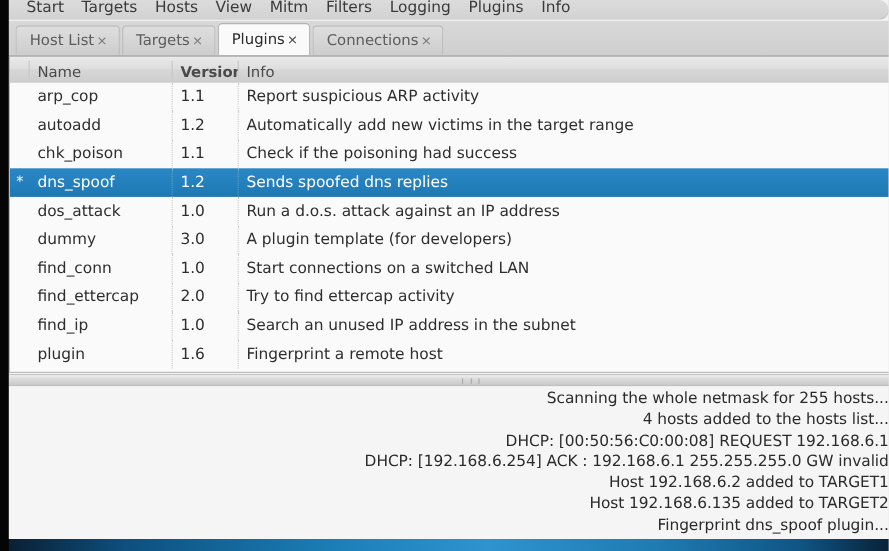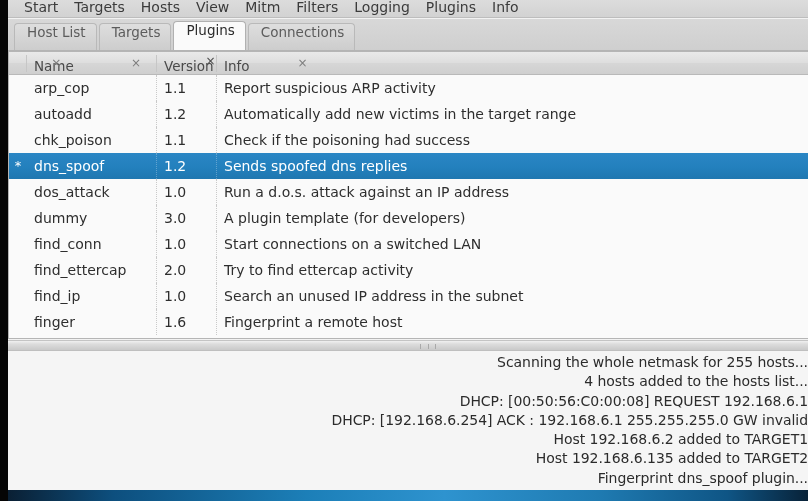--- a/index.html
+++ b/index.html
@@ -33,20 +33,21 @@
   .menubar {
     position: absolute;
     left: 0; top: 0;
     width: 808px; height: 18px;
     background: linear-gradient(to bottom, #dcdcdc 0%, #d2d2d2 100%);
     display: flex;
     align-items: flex-end;
     padding-left: 16px;
     border-bottom: 1px solid #bdbdbd;
     z-index: 10;
+    border-radius: 9px;
   }
   .menu-item {
     font-size: 14px;
     color: #3b3b3b;
     padding: 0 8px 1px 8px;
     line-height: 17px;
     white-space: nowrap;
     cursor: default;
   }
 
@@ -59,33 +60,32 @@
     display: flex;
     align-items: flex-end;
     padding-left: 14px;
     border-bottom: 1px solid #b4b4b4;
     z-index: 9;
   }
   .tab {
     height: 27px;
     display: flex;
     align-items: center;
-    gap: 17px;
+    gap: 2px;
     padding: 0 10px 0 12px;
     margin-right: 2px;
     border: 1px solid #b9b9b9;
     border-bottom: none;
     border-radius: 4px 4px 0 0;
     background: linear-gradient(to bottom, #dedede 0%, #cdcdcd 100%);
     font-size: 13.5px;
     color: #5c5c5c;
     cursor: default;
     position: relative;
     white-space: nowrap;
-    flex-direction: column;
   }
   .tab.active {
     background: #fafafa;
     color: #2b2b2b;
     border-color: #b0b0b0;
     height: 29px;
     z-index: 3;
   }
   .tab .tab-close {
     font-size: 12px;
@@ -120,21 +120,21 @@
     line-height: 22px;
     padding-left: 7px;
     border-right: 1px solid #c6c6c6;
     height: 17px;
     overflow: hidden;
     white-space: nowrap;
     cursor: default;
   }
   .th.c-mark  { width: 18px; padding-left: 0; }
   .th.c-name  { width: 130px; }
-  .th.c-ver   { width: 60px; }
+  .th.c-ver   { width: 60px; font-weight: bold; }
   .th.c-info  { flex: 1; border-right: none; }
 
   .tbody { position: relative; }
 
   .trow {
     display: flex;
     height: 26px;
     align-items: center;
     font-size: 14px;
     color: #2e2e2e;
@@ -305,21 +305,21 @@
           <div class="td c-info">Try to find ettercap activity</div>
         </div>
         <div class="trow">
           <div class="td c-mark"></div>
           <div class="td c-name">find_ip</div>
           <div class="td c-ver">1.0</div>
           <div class="td c-info">Search an unused IP address in the subnet</div>
         </div>
         <div class="trow">
           <div class="td c-mark"></div>
-          <div class="td c-name">finger</div>
+          <div class="td c-name">plugin</div>
           <div class="td c-ver">1.6</div>
           <div class="td c-info">Fingerprint a remote host</div>
         </div>
       </div>
   </div>
 
   <div class="splitter">
     <div class="splitter-grip">
       <i></i>
         <i></i>

